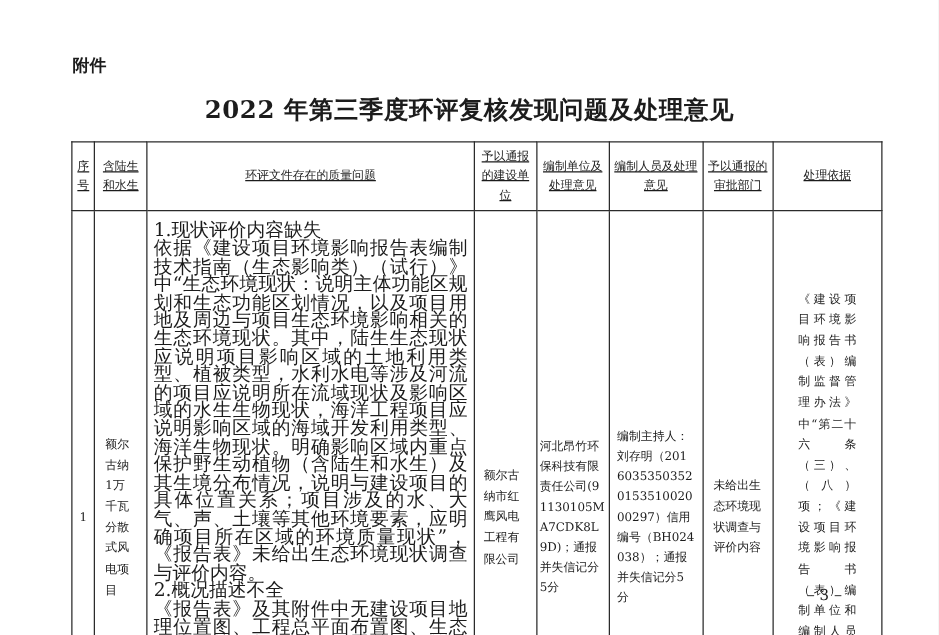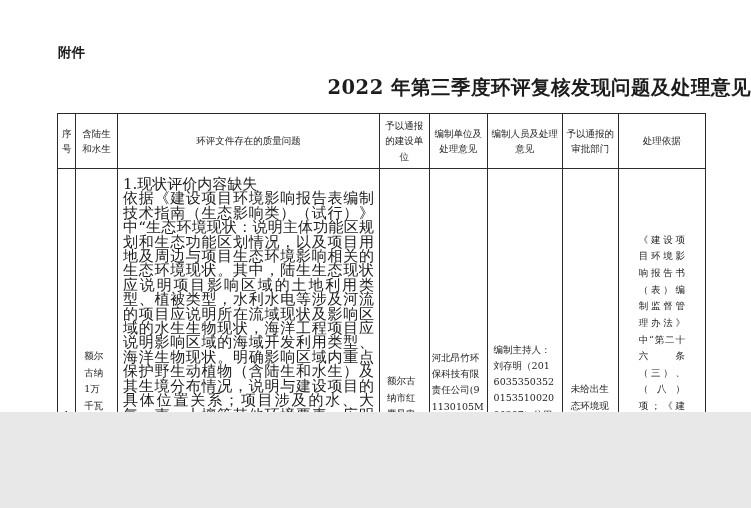--- a/index.html
+++ b/index.html
@@ -3,41 +3,41 @@
 <meta charset="utf-8">
 <style>
   html, body {
     margin: 0;
     padding: 0;
     background: #e8e8e8;
   }
   .page {
     position: relative;
     width: 751px;
-    height: 412px;
+    height: 508px;
     background: #ffffff;
     font-family: "DejaVu Serif", "Liberation Serif", serif;
     color: #1c1c1c;
     overflow: hidden;
   }
   .attachment {
     position: absolute;
     left: 58px;
     top: 44px;
     font-size: 13.5px;
     font-family: "DejaVu Sans", "Liberation Sans", sans-serif;
     font-weight: bold;
   }
   .title {
     position: absolute;
     top: 74px;
     left: 0;
     width: 100%;
     margin: 0;
-    text-align: right;
+    text-align: center;
     font-size: 19.5px;
     font-weight: bold;
     letter-spacing: 0.5px;
   }
   table.review {
     position: absolute;
     left: 57px;
     top: 113px;
     width: 649px;
     border-collapse: collapse;
@@ -48,21 +48,21 @@
     border: 1px solid #2b2b2b;
     vertical-align: middle;
     font-weight: normal;
     word-break: break-all;
   }
   .review th {
     text-align: center;
     line-height: 1.6;
     padding: 3px 2px;
   }
-  .review thead tr { height: 55px; }
+  .review thead tr { height: 55px; text-decoration: underline; }
   .review tbody tr { height: 293px; }
 
   .col-index  { width: 18px; }
   .col-name   { width: 41px; }
   .col-issues { width: 258px; }
   .col-cons   { width: 49px; }
   .col-unit   { width: 57px; }
   .col-person { width: 74px; }
   .col-dept   { width: 55px; }
   .col-basis  { width: 86px; }

